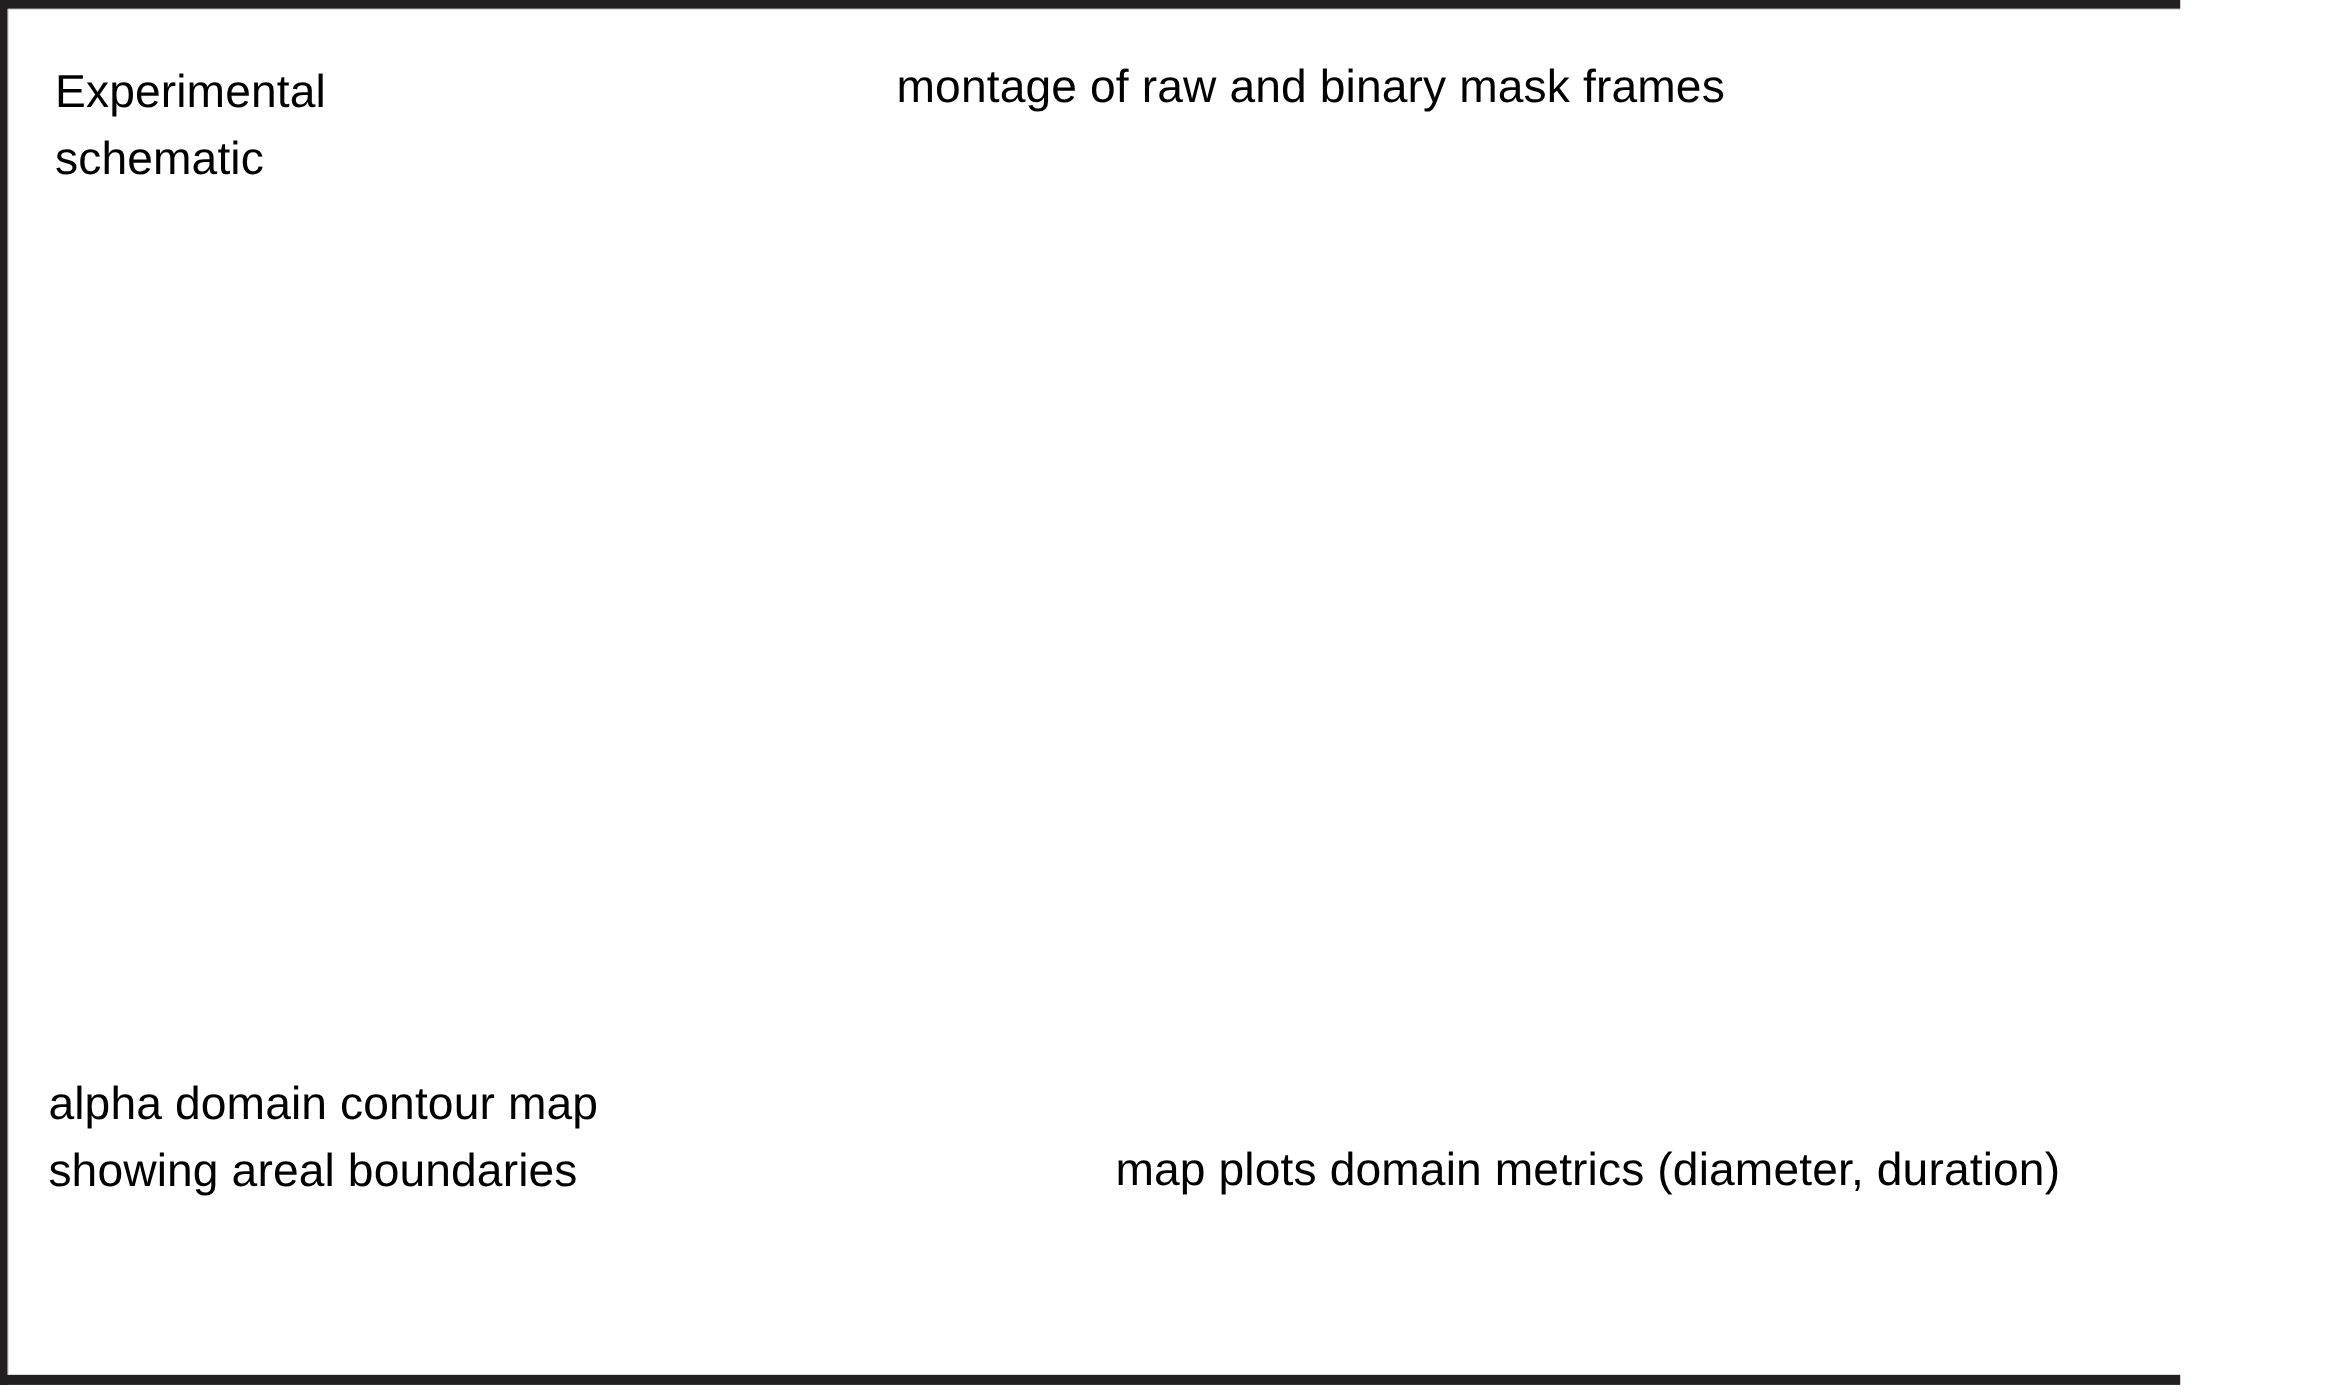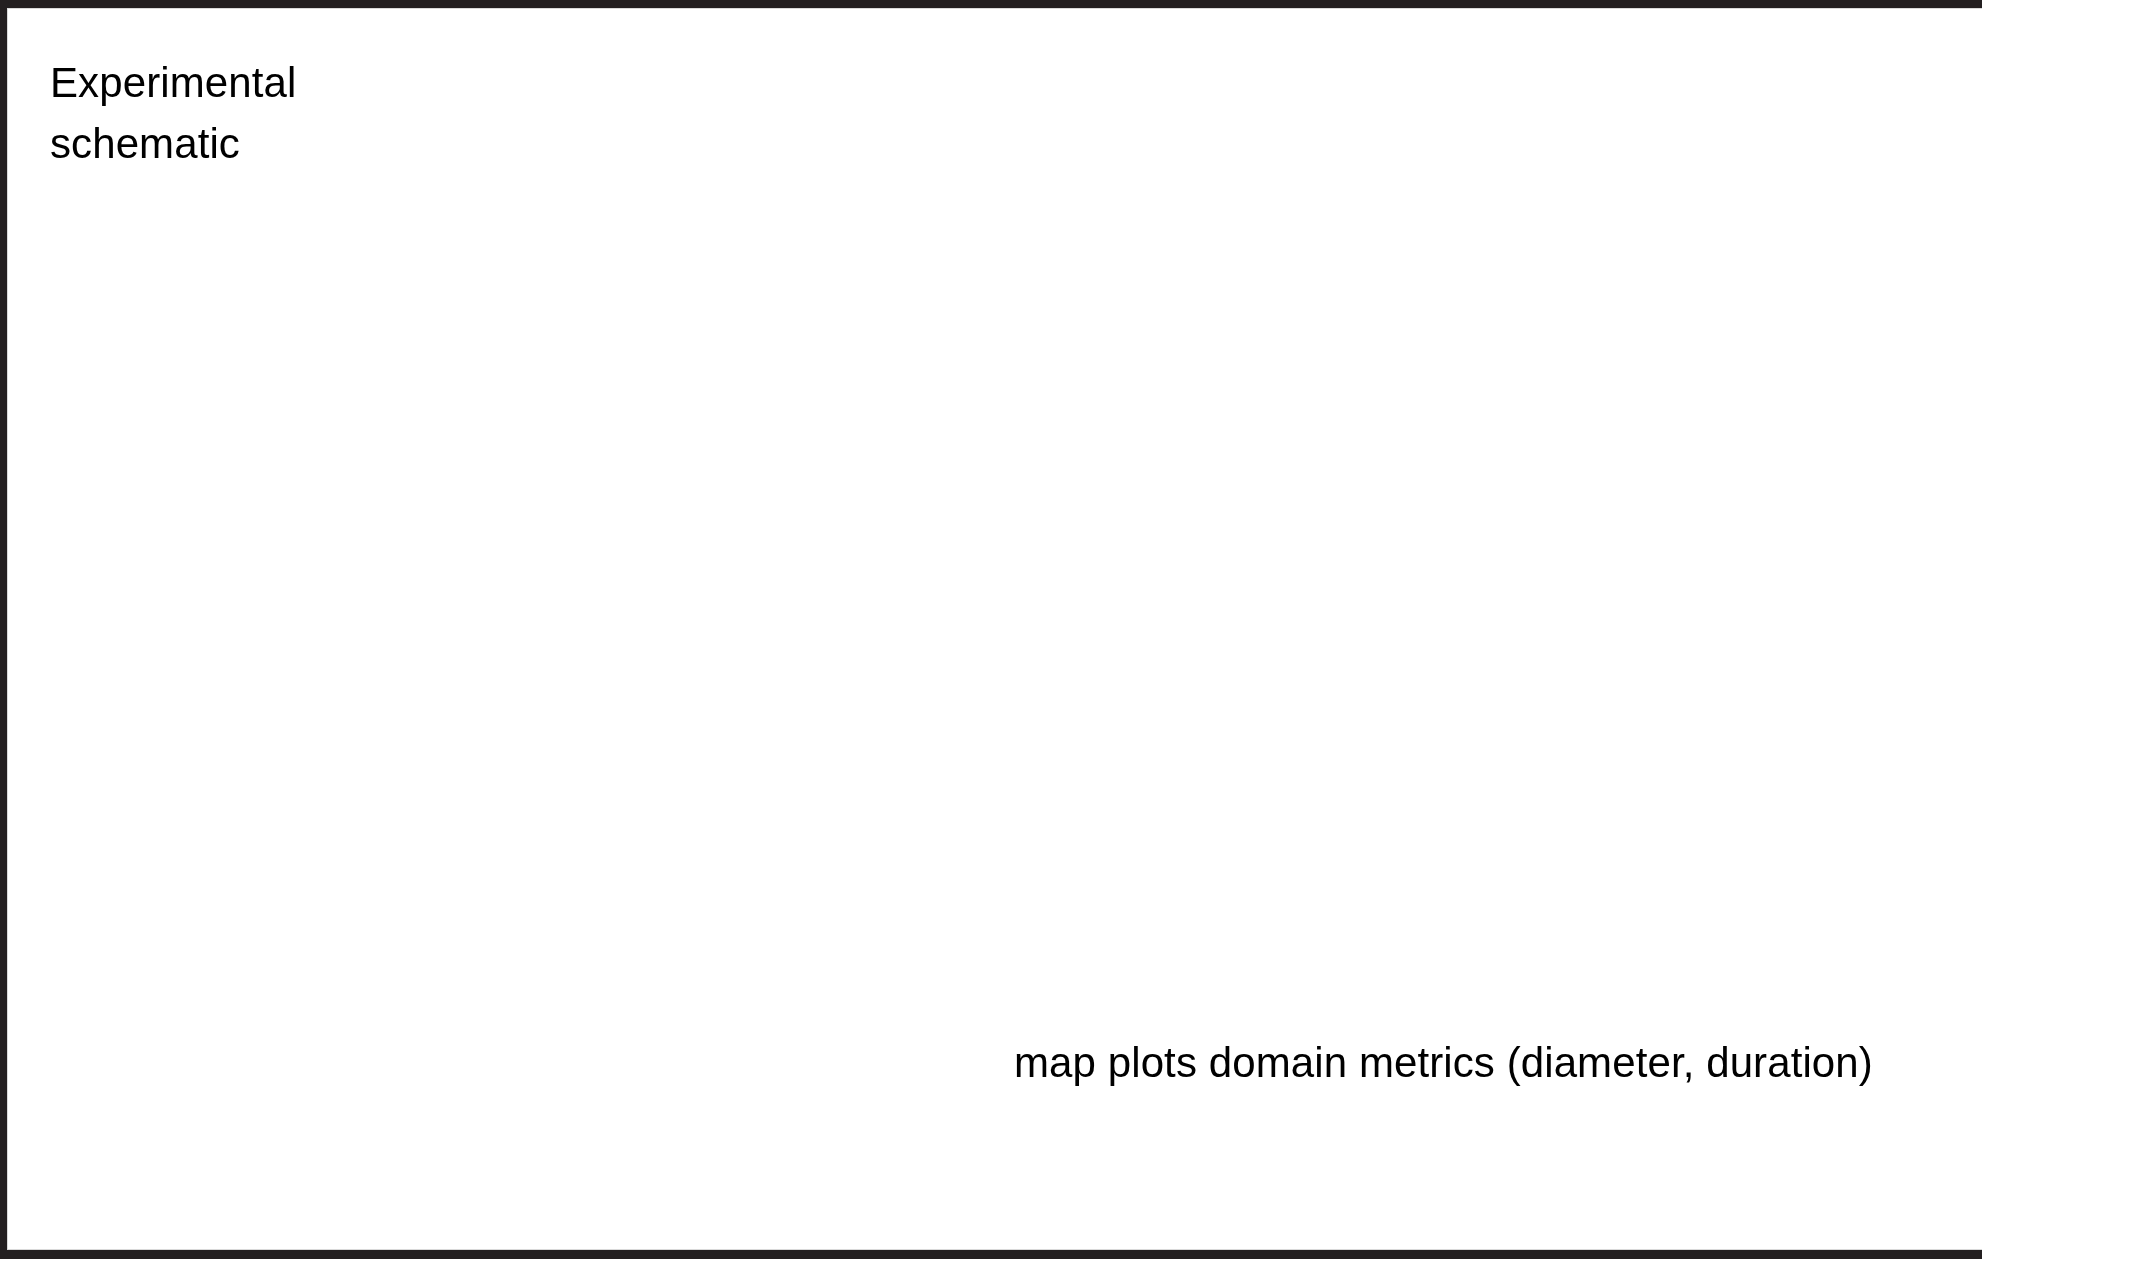--- a/index.html
+++ b/index.html
@@ -98,17 +98,20 @@
 
   <div class="frame-border frame-top"></div>
   <div class="frame-border frame-bottom"></div>
   <div class="frame-border frame-left"></div>
   <div class="frame-border frame-right"></div>
   <div class="frame-inner-hairline"></div>
 
   <div id="caption-schematic" class="panel-caption">Experimental
 schematic</div>
 
+  <div id="caption-montage" class="panel-caption">montage of raw and binary mask frames</div>
 
+  <div id="caption-contour" class="panel-caption">alpha domain contour map
+showing areal boundaries</div>
 
   <div id="caption-metrics" class="panel-caption">map plots domain metrics (diameter, duration)</div>
 
 </div>
 
 </body></html>

